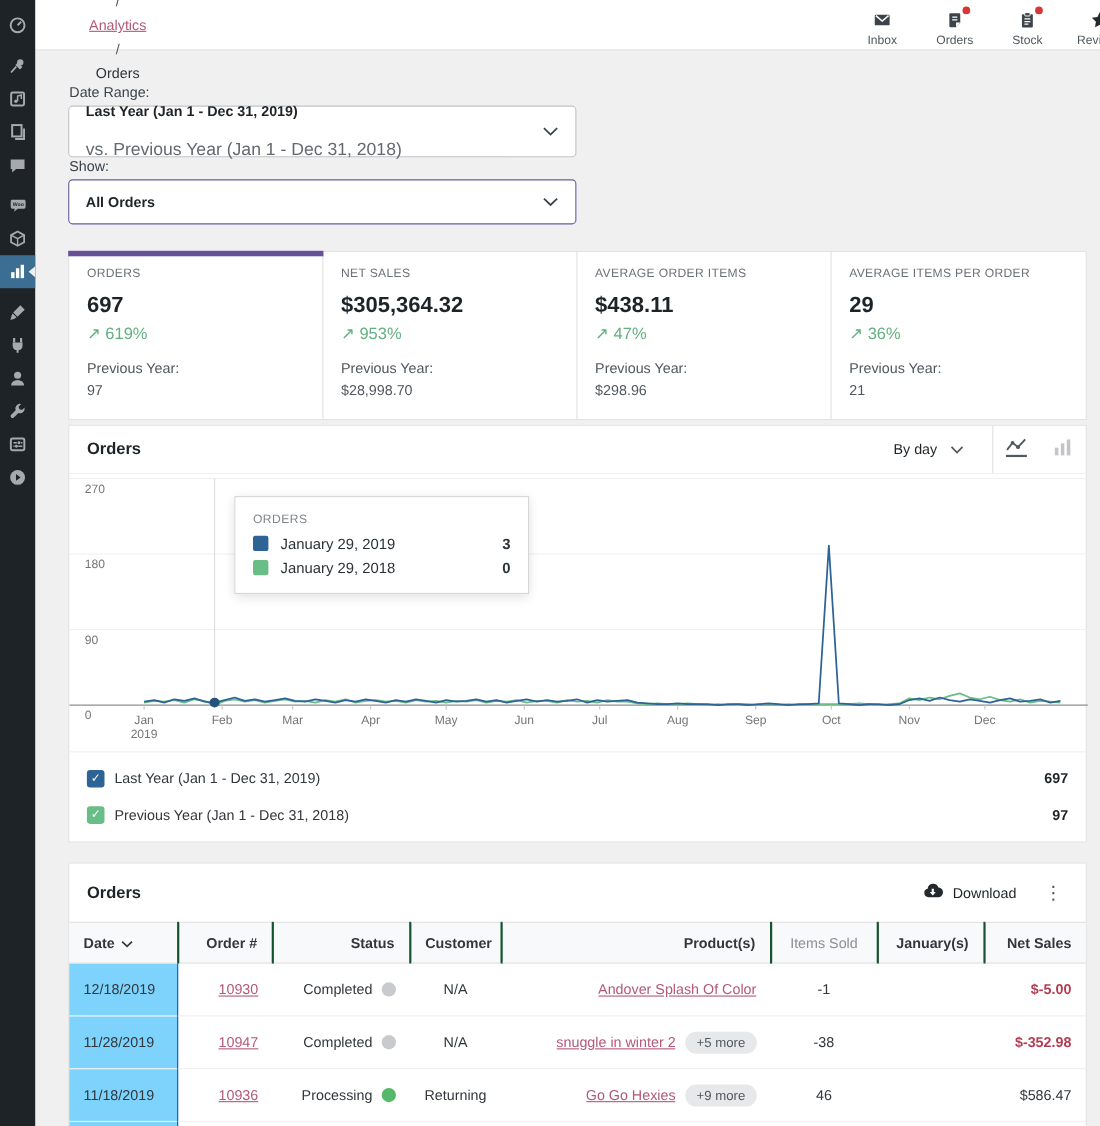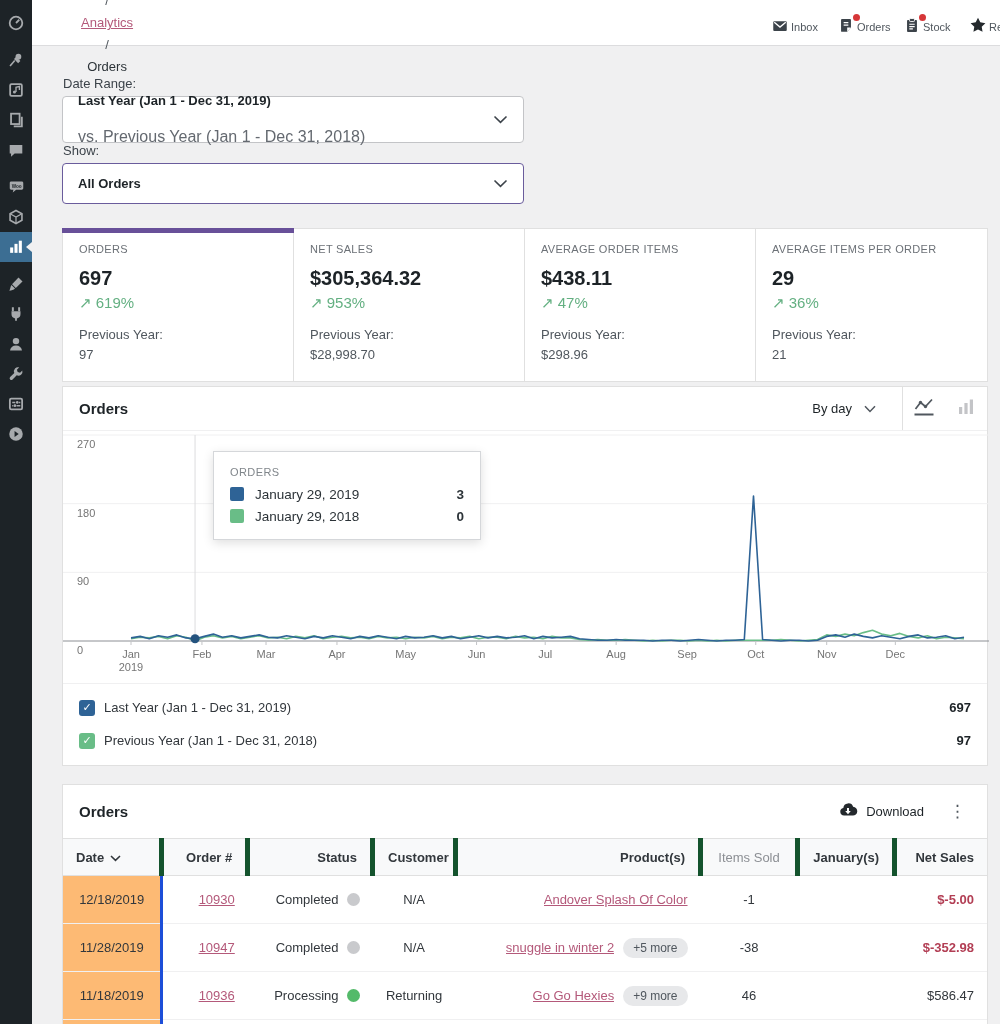--- a/index.html
+++ b/index.html
@@ -19,21 +19,21 @@
   .sb-item.active { background:#3c6e93; color:#fff; }
   .sb-item.active::after { content:""; position:absolute; right:0; top:50%; transform:translateY(-50%); border-top:5px solid transparent; border-bottom:5px solid transparent; border-right:6px solid #f0f0f1; }
 
   
   .topbar { margin-left:32px; height:46px; background:#fff; border-bottom:1px solid #dcdcde; display:flex; align-items:center; justify-content:space-between; padding-left:30px; }
   .breadcrumb { display:flex; align-items:center; gap:7px; font-size:13px;flex-direction:column; }
   .crumb-link { color:#b4597a; text-decoration:underline; }
   .crumb-sep { color:#50575e; }
   .crumb-current { color:#2c3338; }
   .activity { display:flex; margin-right:-33px; }
-  .activity-item { width:66px; display:flex; flex-direction:row; align-items:center; padding-top:6px; cursor:pointer; }
+  .activity-item { width:66px; display:flex; flex-direction:column; align-items:center; padding-top:6px; cursor:pointer; }
   .act-ic { position:relative; width:22px; height:20px; display:flex; align-items:center; justify-content:center; }
   .badge-dot { position:absolute; top:-2px; right:-3px; width:7px; height:7px; border-radius:50%; background:#d63638; }
   .activity-label { font-size:11px; color:#50575e; margin-top:3px; }
 
   
   .content { margin-left:62px; width:926px; }
 
   .filters { margin-top:30px; }
   .field-label { display:block; font-size:13px; color:#3c434a; margin:0 0 5px 1px; }
   .select-box { width:462px; background:#fff; border:1px solid #c3c4c7; border-radius:4px; display:flex; align-items:center; justify-content:space-between; padding:0 15px; cursor:pointer; }
@@ -74,26 +74,26 @@
   .legend-label { margin-left:9px; color:#32373c; }
   .legend-count { margin-left:auto; font-weight:bold; color:#1d2327; }
 
   
   .table-card { background:#fff; border:1px solid #e0e0e0; margin-top:18px; }
   .table-header { height:53px; display:flex; align-items:center; padding:0 16px; }
   .table-title { font-weight:bold; font-size:15px; }
   .download { margin-left:auto; display:flex; align-items:center; gap:8px; cursor:pointer; font-size:13px; color:#1d2327; }
   .kebab { margin-left:20px; font-size:17px; color:#50575e; cursor:pointer; padding:0 5px; line-height:1; }
   table { width:100%; border-collapse:collapse; table-layout:fixed; font-size:13px; }
-  thead th { background:#f8f9fa; border-top:1px solid #e0e0e0; border-bottom:1px solid #e0e0e0; border-right:5px solid #14532d; height:37px; font-weight:bold; color:#32373c; padding:0 13px; }
+  thead th { background:#f8f9fa; border-top:1px solid #e0e0e0; border-bottom:1px solid #e0e0e0; border-right:2px solid #14532d; height:37px; font-weight:bold; color:#32373c; padding:0 13px; }
   thead th:last-child { border-right:none; }
   thead th.muted { color:#8c8f94; font-weight:normal; }
   td { border-top:1px solid #f0f0f1; height:48px; padding:0 13px; color:#32373c; }
   tbody tr:first-child td { border-top:none; }
-  td.date-cell { background:#fdba74; border-right:3px solid #1d4ed8;text-align:center; }
+  td.date-cell { background:#7dd3fc; border-right:1px solid #1d4ed8; }
   .al { text-align:left; } .ar { text-align:right; } .ac { text-align:center; }
   .th-flex { display:flex; align-items:center; gap:6px; }
   .status-flex { display:flex; align-items:center; justify-content:flex-end; gap:8px; }
   .dot { width:13px; height:13px; border-radius:50%; flex:none; }
   .prod-flex { display:flex; align-items:center; justify-content:flex-end; gap:9px; }
   a.tlink { color:#b4597a; text-decoration:underline; white-space:nowrap; overflow:hidden; text-overflow:ellipsis; }
   .pill { background:#e7e8ea; border-radius:11px; padding:3px 10px; font-size:12px; color:#50575e; white-space:nowrap; cursor:pointer; }
   .money.neg { color:#b23e54; font-weight:bold; }
 </style>
 </head>

